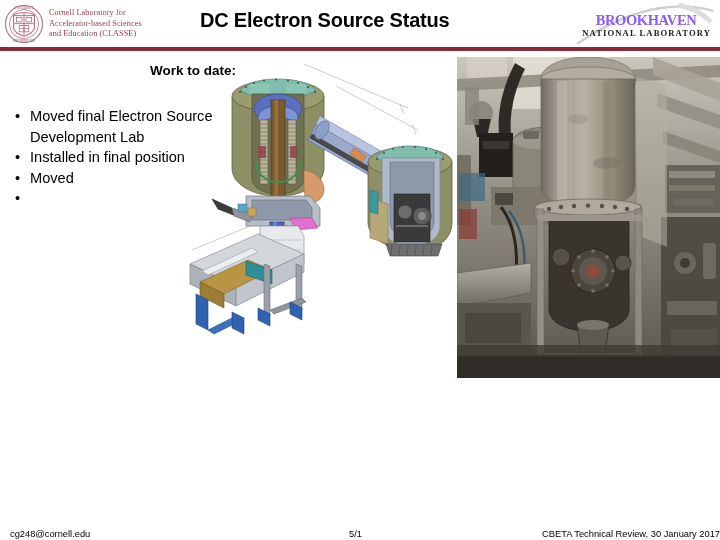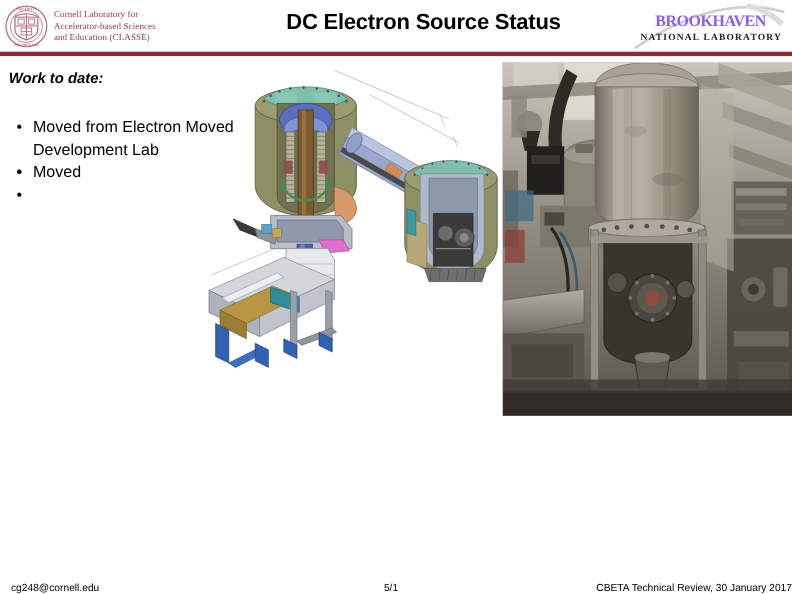--- a/index.html
+++ b/index.html
@@ -40,21 +40,20 @@
     font-size: 8.2px;
     line-height: 10.5px;
     color: #9b3a4a;
     letter-spacing: 0.1px;
     white-space: pre-line;
   }
   #slide-title {
     position: absolute;
     left: 200px; top: 9px;
     width: 370px;
-    text-align: center;
     font-size: 20px;
     font-weight: bold;
     letter-spacing: -0.2px;
     color: #000;
   }
   #bnl-logo {
     position: absolute;
     left: 575px; top: 3px;
     width: 142px; height: 42px;
     overflow: hidden;
@@ -92,24 +91,23 @@
     left: 0; top: 47px;
     width: 720px; height: 4px;
     background: #8b2b36;
   }
 
   
   #work-heading {
     position: absolute;
     left: 8px; top: 63px;
     width: 228px;
-    text-align: left;
+    text-align: right;
     font-size: 13.5px;
     font-weight: bold;
-    font-style: italic;
   }
   #bullet-list {
     position: absolute;
     left: 8px; top: 106px;
     width: 222px;
     margin: 0; padding: 0;
     list-style: none;
   }
   #bullet-list li {
     position: relative;
@@ -206,24 +204,25 @@
   </div>
 
   <div id="header-rule"></div>
 </div>
 
 <div id="work-heading">Work to date:</div>
 
 <ul id="bullet-list">
   <li>
     <span class="bullet-dot">•</span>
-    <span>Moved from Electron Moved Development Lab</span>
+    <span>Moved final Electron Source Development Lab</span>
   </li>
   <li>
     <span class="bullet-dot">•</span>
+    <span>Installed in final position</span>
   </li>
   <li>
     <span class="bullet-dot">•</span>
     <span>Moved</span>
   </li>
   <li>
     <span class="bullet-dot">•</span>
   </li>
 </ul>
 

